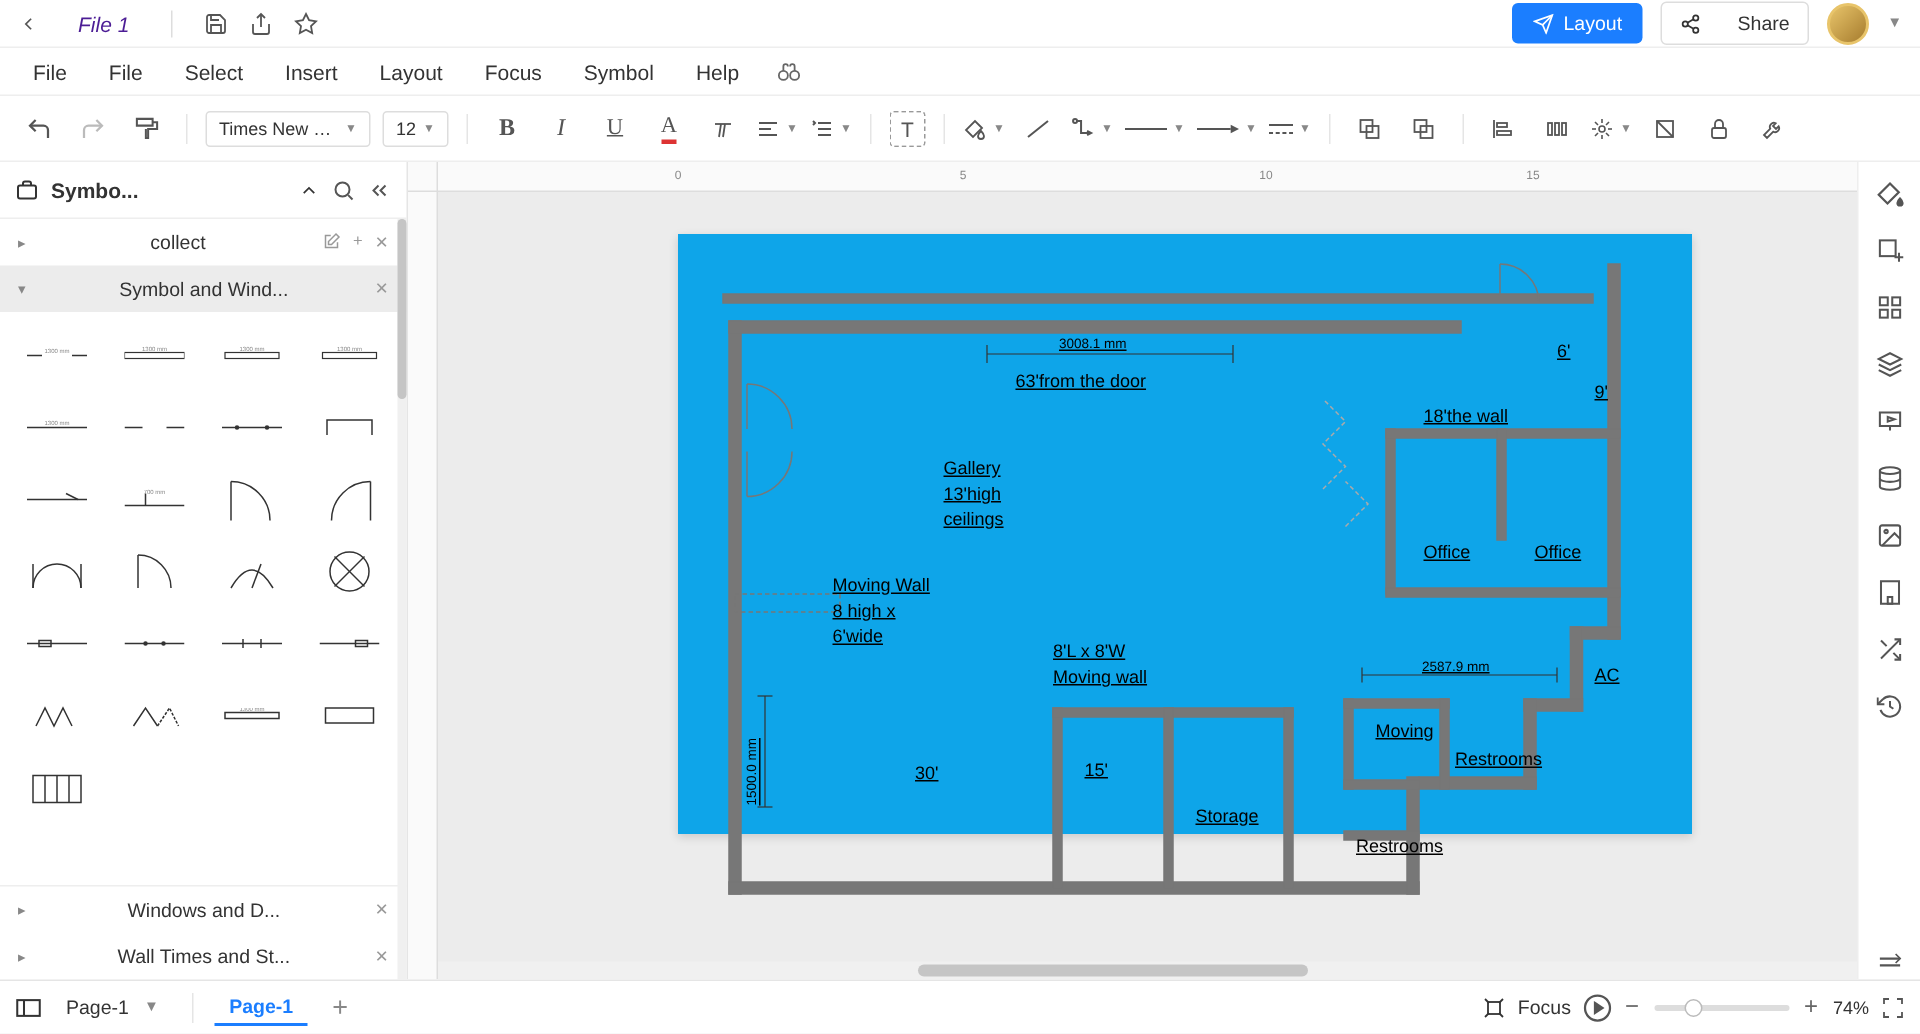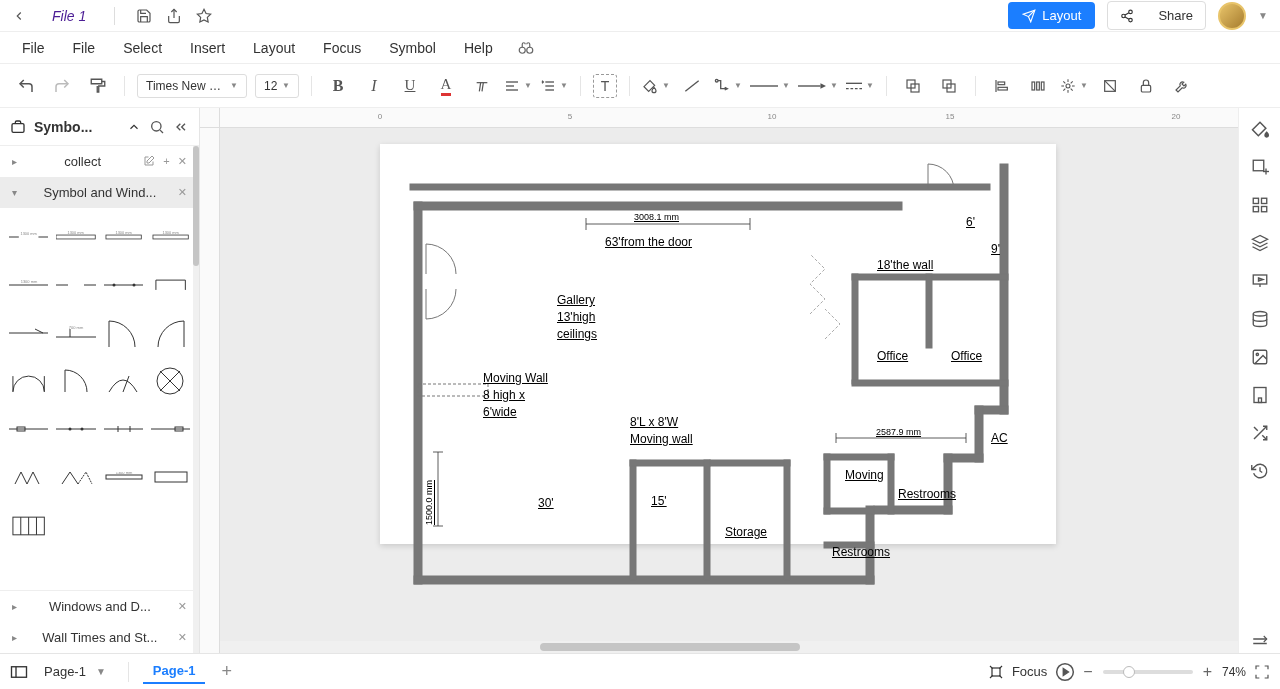--- a/index.html
+++ b/index.html
@@ -27,21 +27,21 @@
 .toolbar .tb-btn { width: 28px; height: 28px; display: flex; align-items: center; justify-content: center; color: #555; cursor: pointer; border-radius: 3px; }
 .toolbar .tb-sep { width: 1px; height: 20px; background: #e5e5e5; margin: 0 4px; }
 .toolbar .font-select { border: 1px solid #ddd; border-radius: 3px; padding: 4px 8px; font-size: 12px; background: #fff; width: 110px; display: flex; align-items: center; justify-content: space-between; cursor: pointer; white-space: nowrap; overflow: hidden; }
 .toolbar .size-select { border: 1px solid #ddd; border-radius: 3px; padding: 4px 8px; font-size: 12px; background: #fff; width: 44px; display: flex; align-items: center; justify-content: space-between; cursor: pointer; }
 .toolbar .dd { font-size: 8px; color: #888; margin-left: 4px; }
 
 
 .main { position: absolute; top: 108px; bottom: 36px; left: 0; right: 0; display: flex; }
 
 
-.sidebar { width: 200px; border-right: 1px solid #e5e5e5; display: flex; flex-direction: column; background: #fff; position: relative; }
+.sidebar { width: 272px; border-right: 1px solid #e5e5e5; display: flex; flex-direction: column; background: #fff; position: relative; }
 .sidebar-header { height: 38px; display: flex; align-items: center; padding: 0 10px; gap: 8px; border-bottom: 1px solid #eee; }
 .sidebar-header .sicon { color: #333; }
 .sidebar-header .title { font-weight: 700; font-size: 14px; flex: 1; white-space: nowrap; overflow: hidden; text-overflow: ellipsis; }
 .sidebar-header .caret-up { color: #333; cursor: pointer; }
 .sidebar-header .search { color: #555; cursor: pointer; }
 .sidebar-header .collapse { color: #555; cursor: pointer; }
 
 .lib-section { display: flex; align-items: center; padding: 8px 12px; font-size: 13px; color: #333; cursor: pointer; gap: 6px; }
 .lib-section .arrow { font-size: 10px; color: #888; width: 10px; }
 .lib-section .label { flex: 1; white-space: nowrap; overflow: hidden; text-overflow: ellipsis; text-align: center; }
@@ -59,21 +59,21 @@
 
 
 .canvas-wrap { flex: 1; position: relative; background: #ececec; overflow: hidden; }
 .ruler-h { position: absolute; top: 0; left: 20px; right: 42px; height: 20px; background: #fafafa; border-bottom: 1px solid #ddd; }
 .ruler-v { position: absolute; top: 20px; left: 0; bottom: 0; width: 20px; background: #fafafa; border-right: 1px solid #ddd; }
 .ruler-corner { position: absolute; top: 0; left: 0; width: 20px; height: 20px; background: #fafafa; border-right: 1px solid #ddd; border-bottom: 1px solid #ddd; }
 .ruler-h .tick, .ruler-v .tick { position: absolute; font-size: 8px; color: #888; }
 .ruler-h .tick { top: 4px; transform: translateX(-50%); }
 
 .canvas-scroll { position: absolute; top: 20px; left: 20px; right: 42px; bottom: 12px; overflow: hidden; }
-.page { position: absolute; left: 160px; top: 16px; width: 676px; height: 400px; background: #ffffff; box-shadow: 0 2px 6px rgba(0,0,0,0.15); }
+.page { position: absolute; left: 160px; top: 28px; width: 676px; height: 400px; background: #0ea5e9; box-shadow: 0 2px 6px rgba(0,0,0,0.15); }
 
 .floorplan { position: absolute; inset: 0; }
 .fp-label { position: absolute; font-size: 12px; color: #000; text-decoration: underline; line-height: 1.4; white-space: pre; }
 .fp-dim { position: absolute; font-size: 9px; color: #000; text-decoration: underline; }
 
 .hscroll { position: absolute; bottom: 0; left: 20px; right: 42px; height: 12px; background: #f0f0f0; }
 .hscroll .thumb { position: absolute; top: 2px; height: 8px; left: 320px; width: 260px; background: #c5c5c5; border-radius: 4px; }
 .vscroll { position: absolute; top: 20px; right: 34px; bottom: 12px; width: 8px; background: #f0f0f0; }
 .vscroll .thumb { position: absolute; left: 1px; right: 1px; top: 10px; height: 340px; background: #c5c5c5; border-radius: 4px; }
 

